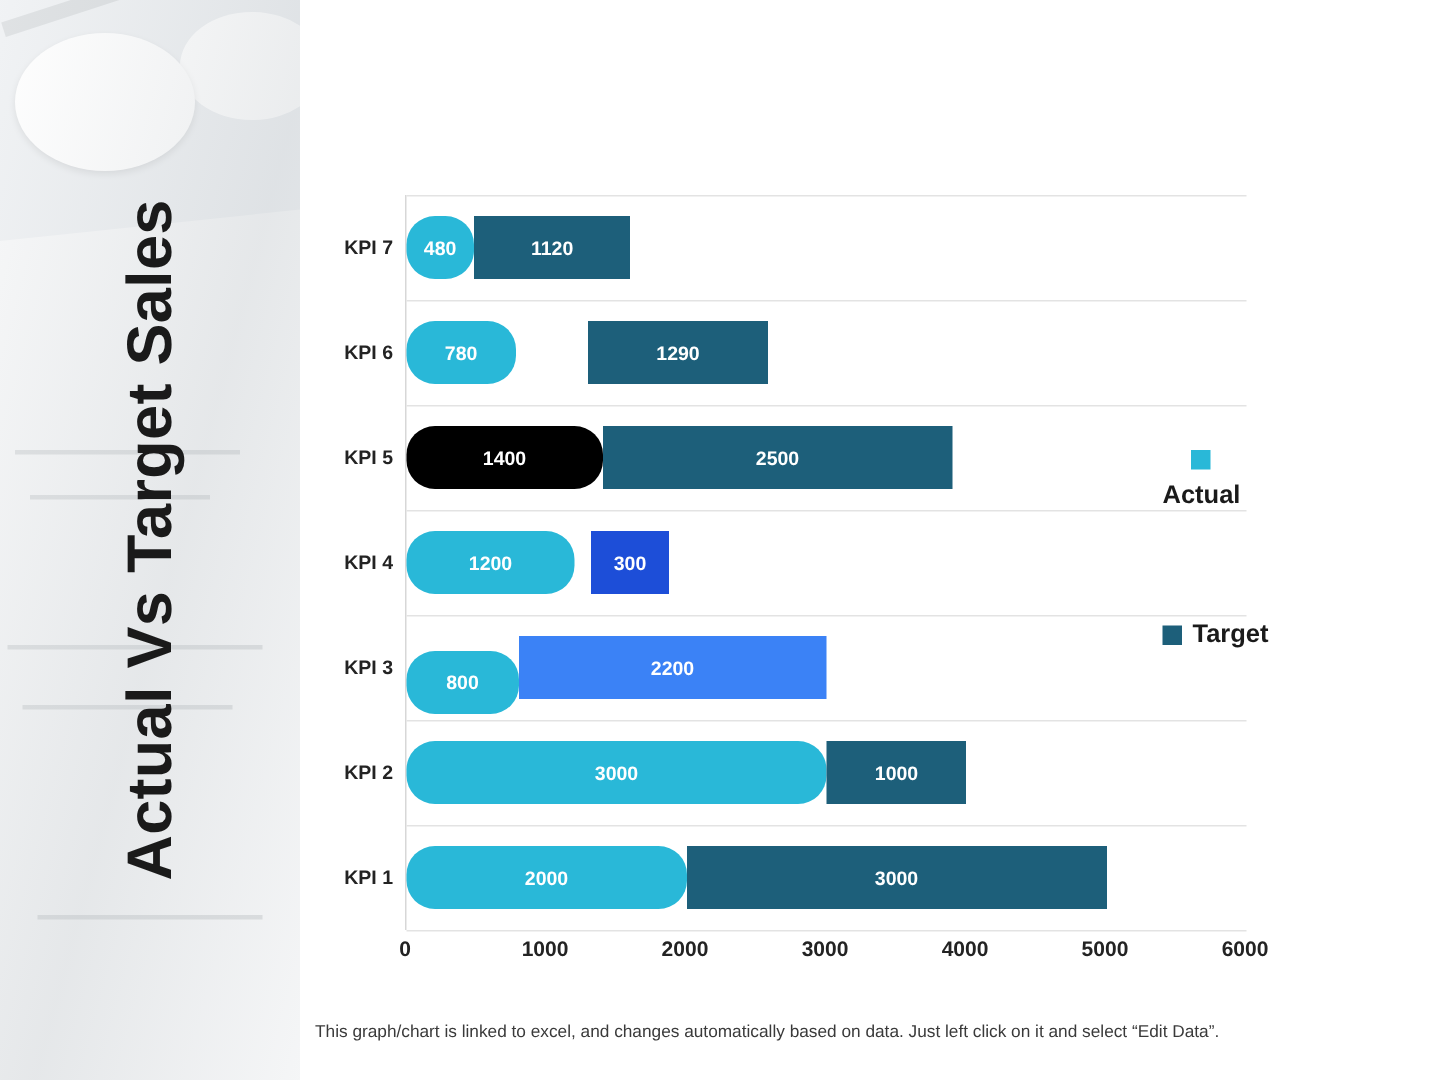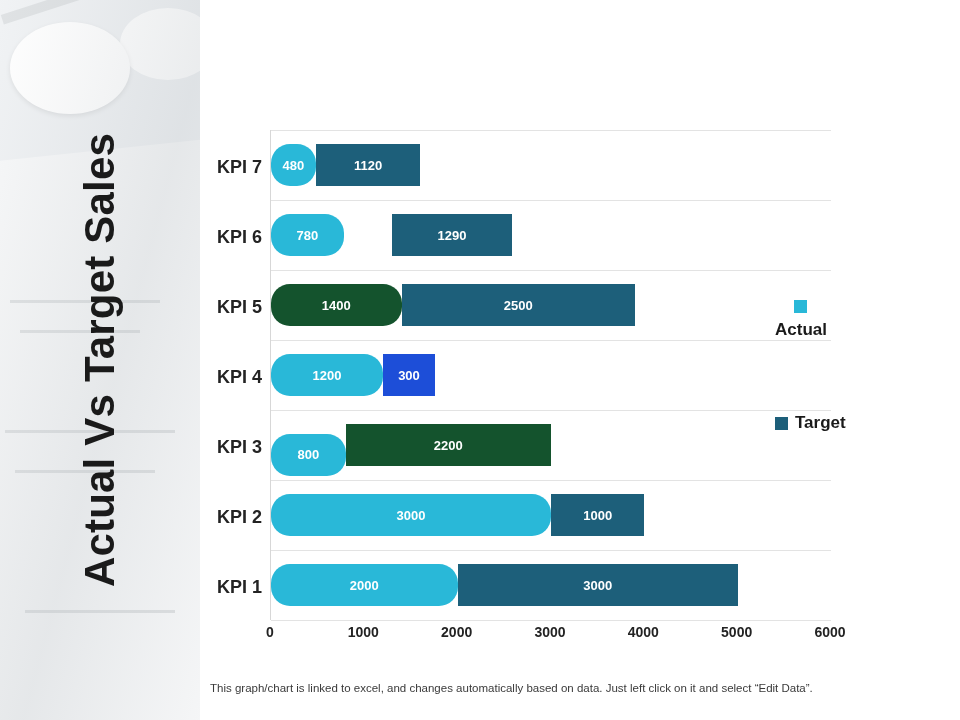--- a/index.html
+++ b/index.html
@@ -91,21 +91,21 @@
     height: 100%;
     display: flex; align-items: center; justify-content: center;
     color: #ffffff; font-size: 13px; font-weight: bold;
     overflow: visible; white-space: nowrap;
   }
   .seg.actual { background: #29b8d8; border-radius: 19px; }
   .seg.target { background: #1d5f7a; }
 
   #y-axis-labels { position: absolute; left: 0; top: 130px; width: 70px; height: 490px; }
   #y-axis-labels .cat {
-    position: absolute; right: 8px; font-size: 18px; font-weight: bold; color: #232323;
+    position: absolute; right: 8px; font-size: 13px; font-weight: bold; color: #232323;
     white-space: nowrap;
   }
 
   #x-axis { position: absolute; left: 70px; top: 624px; width: 560px; height: 24px; }
   #x-axis .tick {
     position: absolute; top: 0; font-size: 14px; font-weight: bold; color: #232323;
     transform: translateX(-50%); white-space: nowrap;
   }
 
   
@@ -166,32 +166,32 @@
         <div class="seg actual" style="width: 44.8px; background: rgb(41, 184, 216);">480</div>
         <div class="seg target" style="width: 104.533px; background: rgb(29, 95, 122);">1120</div>
       </div>
       <div class="grid-h" style="top: 140px;"></div>
       <div class="bar-row" style="top: 84px; height: 42px;">
         <div class="seg actual" style="width: 72.8px; background: rgb(41, 184, 216);">780</div>
         <div class="seg target" style="width: 120.4px; background: rgb(29, 95, 122); margin-left: 48px;">1290</div>
       </div>
       <div class="grid-h" style="top: 210px;"></div>
       <div class="bar-row" style="top: 154px; height: 42px;">
-        <div class="seg actual" style="width: 130.667px; background: #14532d;">1400</div>
+        <div class="seg actual" style="width: 130.667px; background: #000000;">1400</div>
         <div class="seg target" style="width: 233.333px; background: rgb(29, 95, 122);">2500</div>
       </div>
       <div class="grid-h" style="top: 280px;"></div>
-      <div class="bar-row" style="top: 224px; height: 42px;">
+      <div class="bar-row" style="top: 224px; height: 42px; gap: 11px;">
         <div class="seg actual" style="width: 112px; background: rgb(41, 184, 216);">1200</div>
         <div class="seg target" style="width: 52px; background: #1d4ed8;">300</div>
       </div>
       <div class="grid-h" style="top: 350px;"></div>
       <div class="bar-row" style="top: 294px; height: 42px;">
         <div class="seg actual" style="width: 74.6667px; background: rgb(41, 184, 216); margin-top: 19px;">800</div>
-        <div class="seg target" style="width: 205.333px; background: #14532d;">2200</div>
+        <div class="seg target" style="width: 205.333px; background: #3b82f6;">2200</div>
       </div>
       <div class="grid-h" style="top: 420px;"></div>
       <div class="bar-row" style="top: 364px; height: 42px;">
         <div class="seg actual" style="width: 280px; background: rgb(41, 184, 216);">3000</div>
         <div class="seg target" style="width: 93.3333px; background: rgb(29, 95, 122);">1000</div>
       </div>
       <div class="grid-h" style="top: 490px;"></div>
       <div class="bar-row" style="top: 434px; height: 42px;">
         <div class="seg actual" style="width: 186.667px; background: rgb(41, 184, 216);">2000</div>
         <div class="seg target" style="width: 280px; background: rgb(29, 95, 122);">3000</div>

